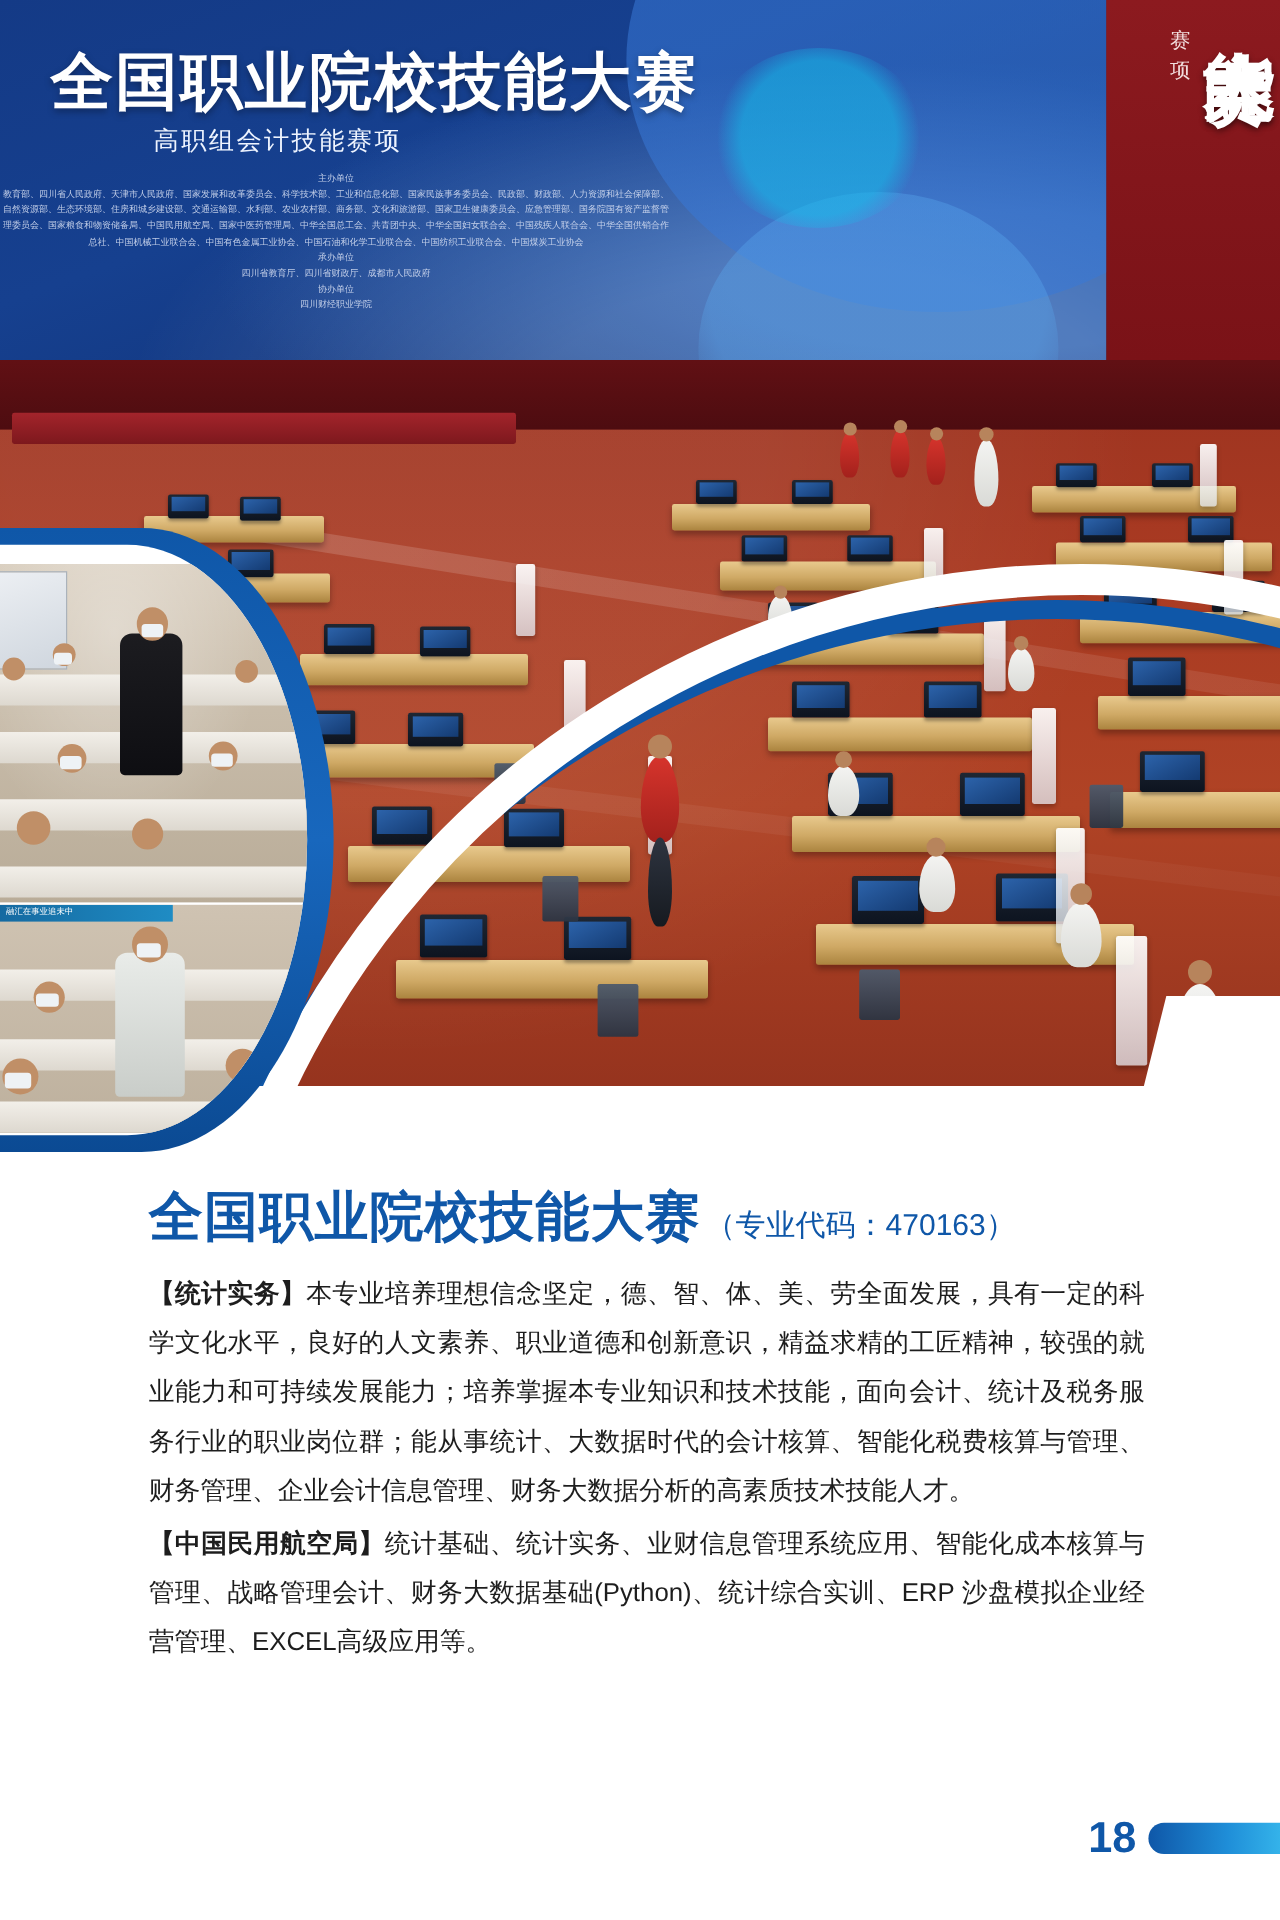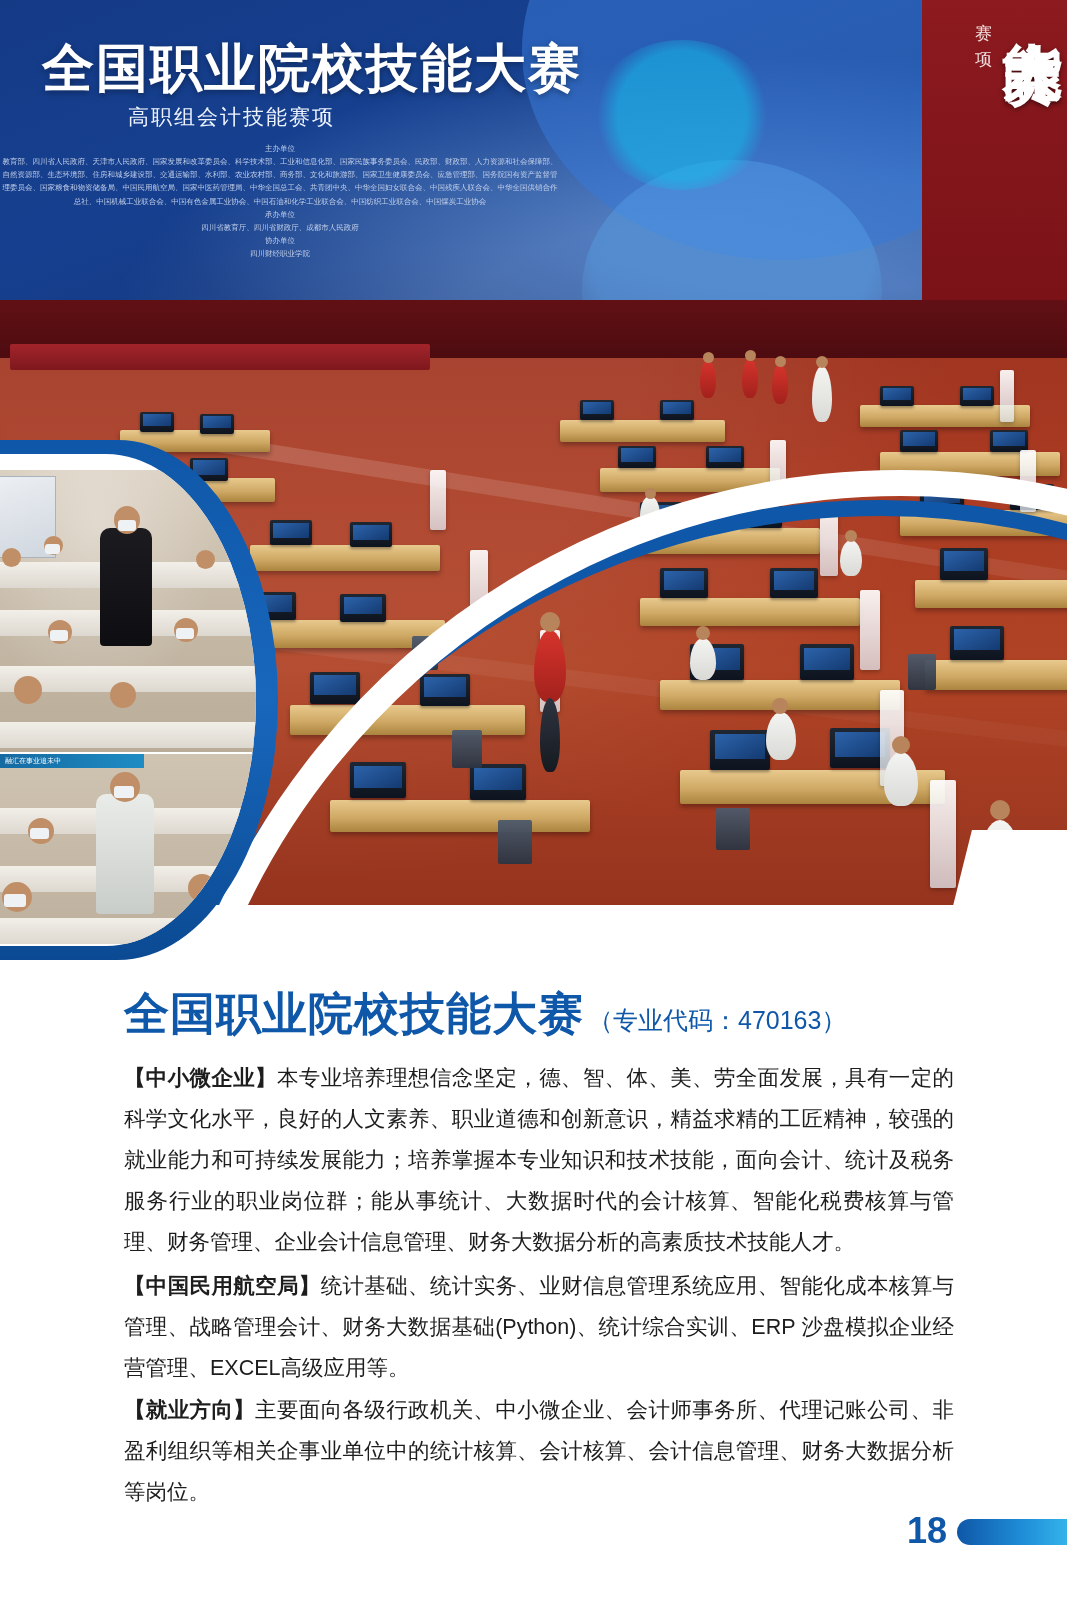--- a/index.html
+++ b/index.html
@@ -501,26 +501,23 @@
 </div>
 
 <div class="content">
 
   <div class="title-row">
     <span class="major-title">全国职业院校技能大赛</span>
     <span class="major-code">（专业代码：470163）</span>
   </div>
 
   <div class="para p1">
-    <span class="lbl">【中小微企业】</span><span>本专业培养理想信念坚定，德、智、体、美、劳全面发展，具有一定的科学文化水平，良好的人文素养、职业道德和创新意识，精益求精的工匠精神，较强的就业能力和可持续发展能力；培养掌握本专业知识和技术技能，面向会计、统计及税务服务行业的职业岗位群；能从事统计、大数据时代的会计核算、智能化税费核算与管理、财务管理、企业会计信息管理、财务大数据分析的高素质技术技能人才。</span>
+    <span class="lbl">【统计实务】</span><span>本专业培养理想信念坚定，德、智、体、美、劳全面发展，具有一定的科学文化水平，良好的人文素养、职业道德和创新意识，精益求精的工匠精神，较强的就业能力和可持续发展能力；培养掌握本专业知识和技术技能，面向会计、统计及税务服务行业的职业岗位群；能从事统计、大数据时代的会计核算、智能化税费核算与管理、财务管理、企业会计信息管理、财务大数据分析的高素质技术技能人才。</span>
   </div>
 
   <div class="para p2">
     <span class="lbl">【中国民用航空局】</span><span>统计基础、统计实务、业财信息管理系统应用、智能化成本核算与管理、战略管理会计、财务大数据基础(Python)、统计综合实训、ERP 沙盘模拟企业经营管理、EXCEL高级应用等。</span>
   </div>
 
-  <div class="para p3">
-    <span class="lbl">【就业方向】</span><span>主要面向各级行政机关、中小微企业、会计师事务所、代理记账公司、非盈利组织等相关企事业单位中的统计核算、会计核算、会计信息管理、财务大数据分析等岗位。</span>
-  </div>
 
   <div class="page-num">18</div>
   <div class="page-bar"></div>
 </div>
 
 </body></html>

